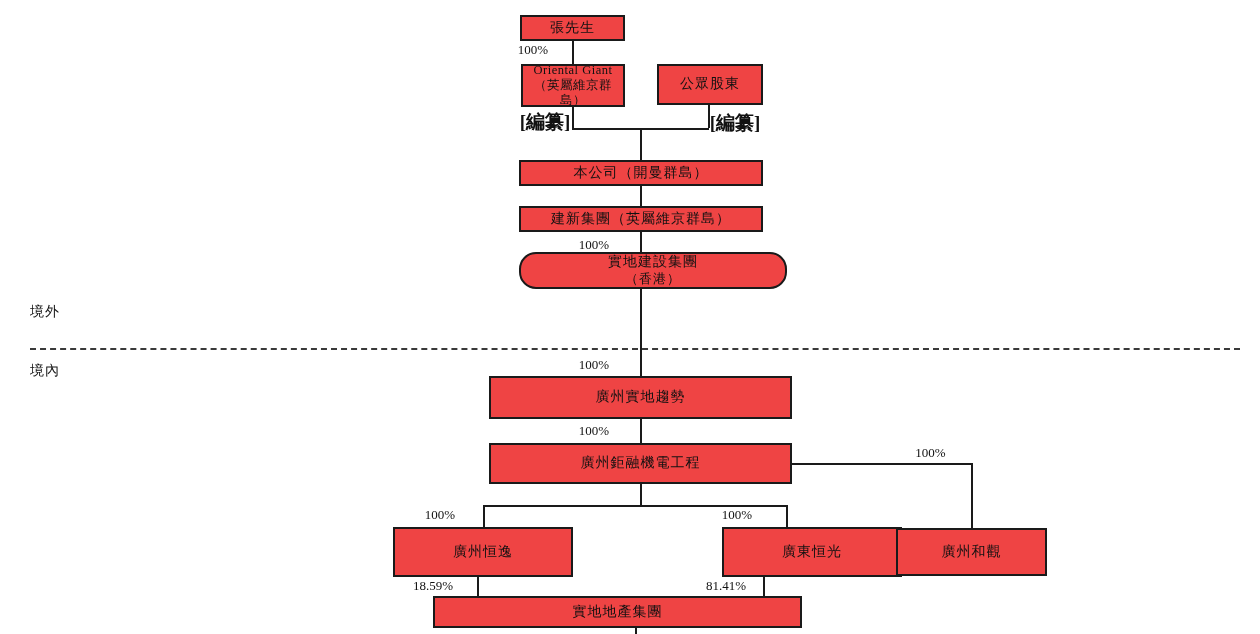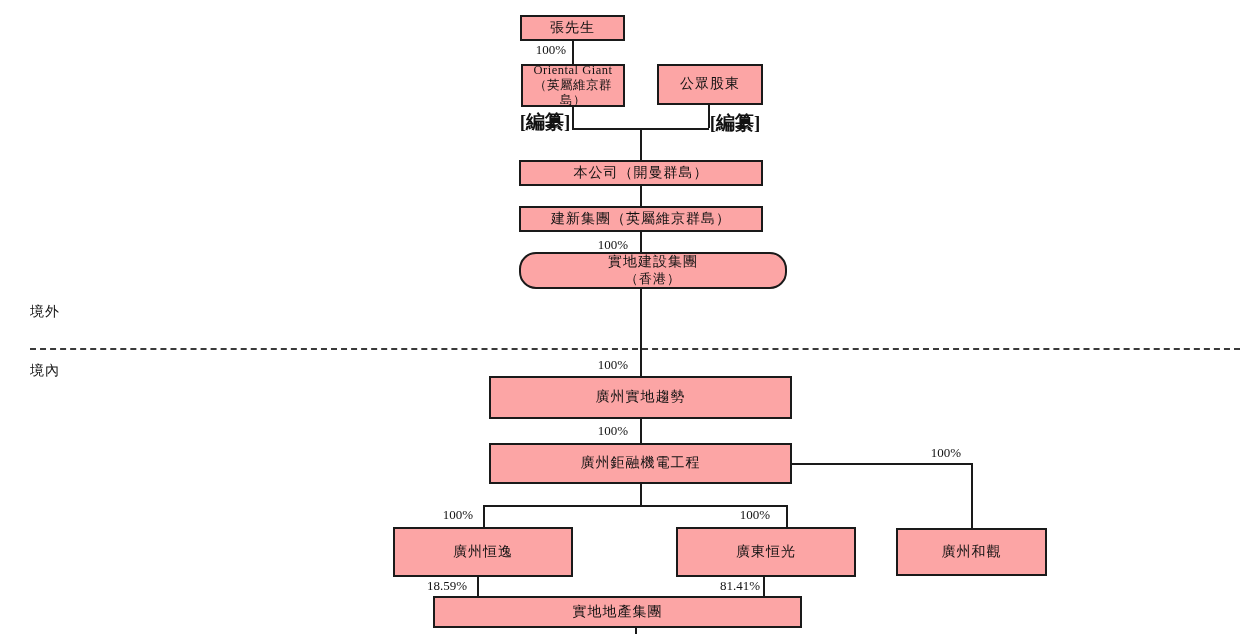--- a/index.html
+++ b/index.html
@@ -9,36 +9,36 @@
     height: 634px;
     background: #ffffff;
     font-family: "Liberation Serif", "DejaVu Serif", serif;
     color: #111111;
     overflow: hidden;
   }
   .node {
     position: absolute;
     box-sizing: border-box;
     border: 2px solid #1a1a1a;
-    background: #fca5a5;
+    background: #ef4444;
     display: flex;
     flex-direction: column;
     align-items: center;
     justify-content: center;
     text-align: center;
     font-size: 14px;
     line-height: 1.2;
     letter-spacing: 1px;
   }
   .node .sub { font-size: 13px; }
   .node.small { font-size: 12.5px; letter-spacing: 0.5px; }
   .vline { position: absolute; width: 1.5px; background: #1a1a1a; }
   .hline { position: absolute; height: 1.5px; background: #1a1a1a; }
   .dashed { position: absolute; height: 0; border-top: 2px dashed #3a3a3a; }
-  .pct { position: absolute; font-size: 13px; text-align: right; white-space: nowrap; }
+  .pct { position: absolute; font-size: 13px; text-align: center; white-space: nowrap; }
   .note { position: absolute; font-size: 19px; font-weight: bold; text-align: center; white-space: nowrap; }
   .region { position: absolute; font-size: 14px; letter-spacing: 1px; white-space: nowrap; }
 </style>
 </head>
 <body>
 
 <div class="canvas">
 
   <div class="region" style="left:30px; top:303px;">境外</div>
   <div class="dashed" style="left:30px; top:348px; width:1210px;"></div>
@@ -106,21 +106,21 @@
   </div>
 
   <div class="node" style="left:489px; top:443px; width:303px; height:41px;">
     <span>廣州鉅融機電工程</span>
   </div>
 
   <div class="node" style="left:393px; top:527px; width:180px; height:50px;">
     <span>廣州恒逸</span>
   </div>
 
-  <div class="node" style="left:676px; top:527px; width:180px; height:50px;justify-content:center;">
+  <div class="node" style="left:722px; top:527px; width:180px; height:50px;justify-content:center;">
     <span>廣東恒光</span>
   </div>
 
   <div class="node" style="left:896px; top:528px; width:151px; height:48px;">
     <span>廣州和觀</span>
   </div>
 
   <div class="node" style="left:433px; top:596px; width:369px; height:32px;">
     <span>實地地產集團</span>
   </div>

